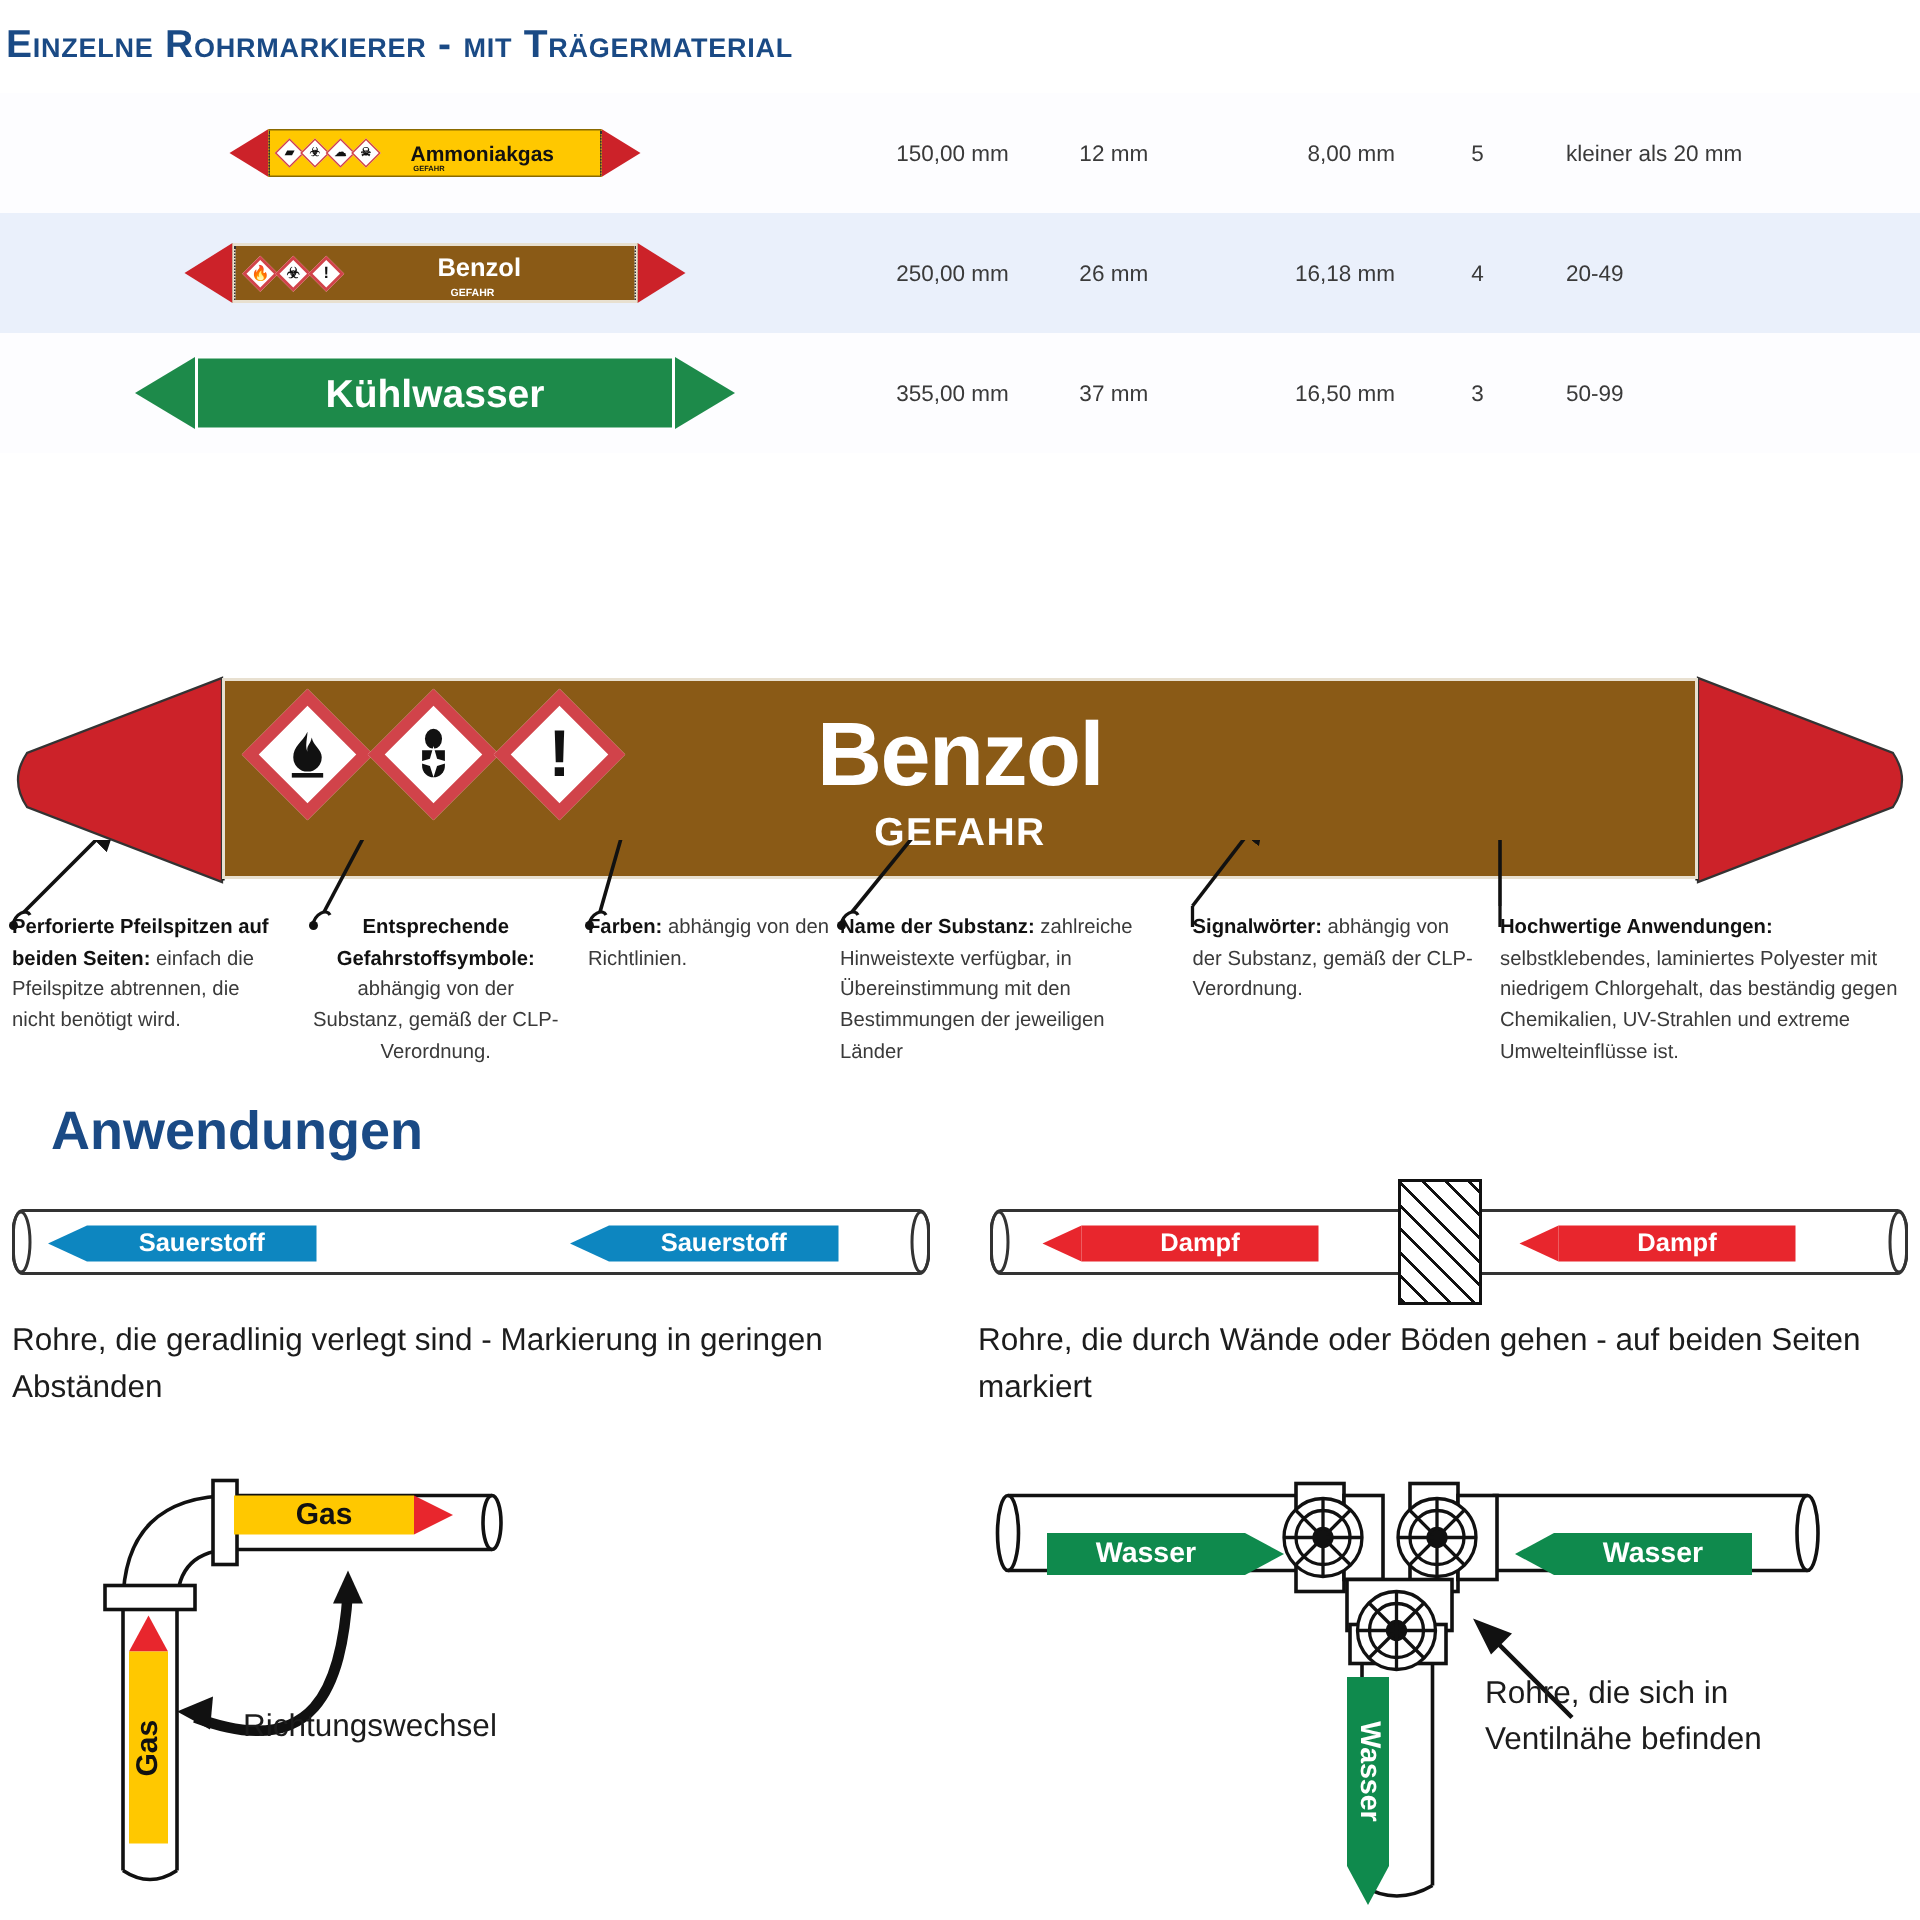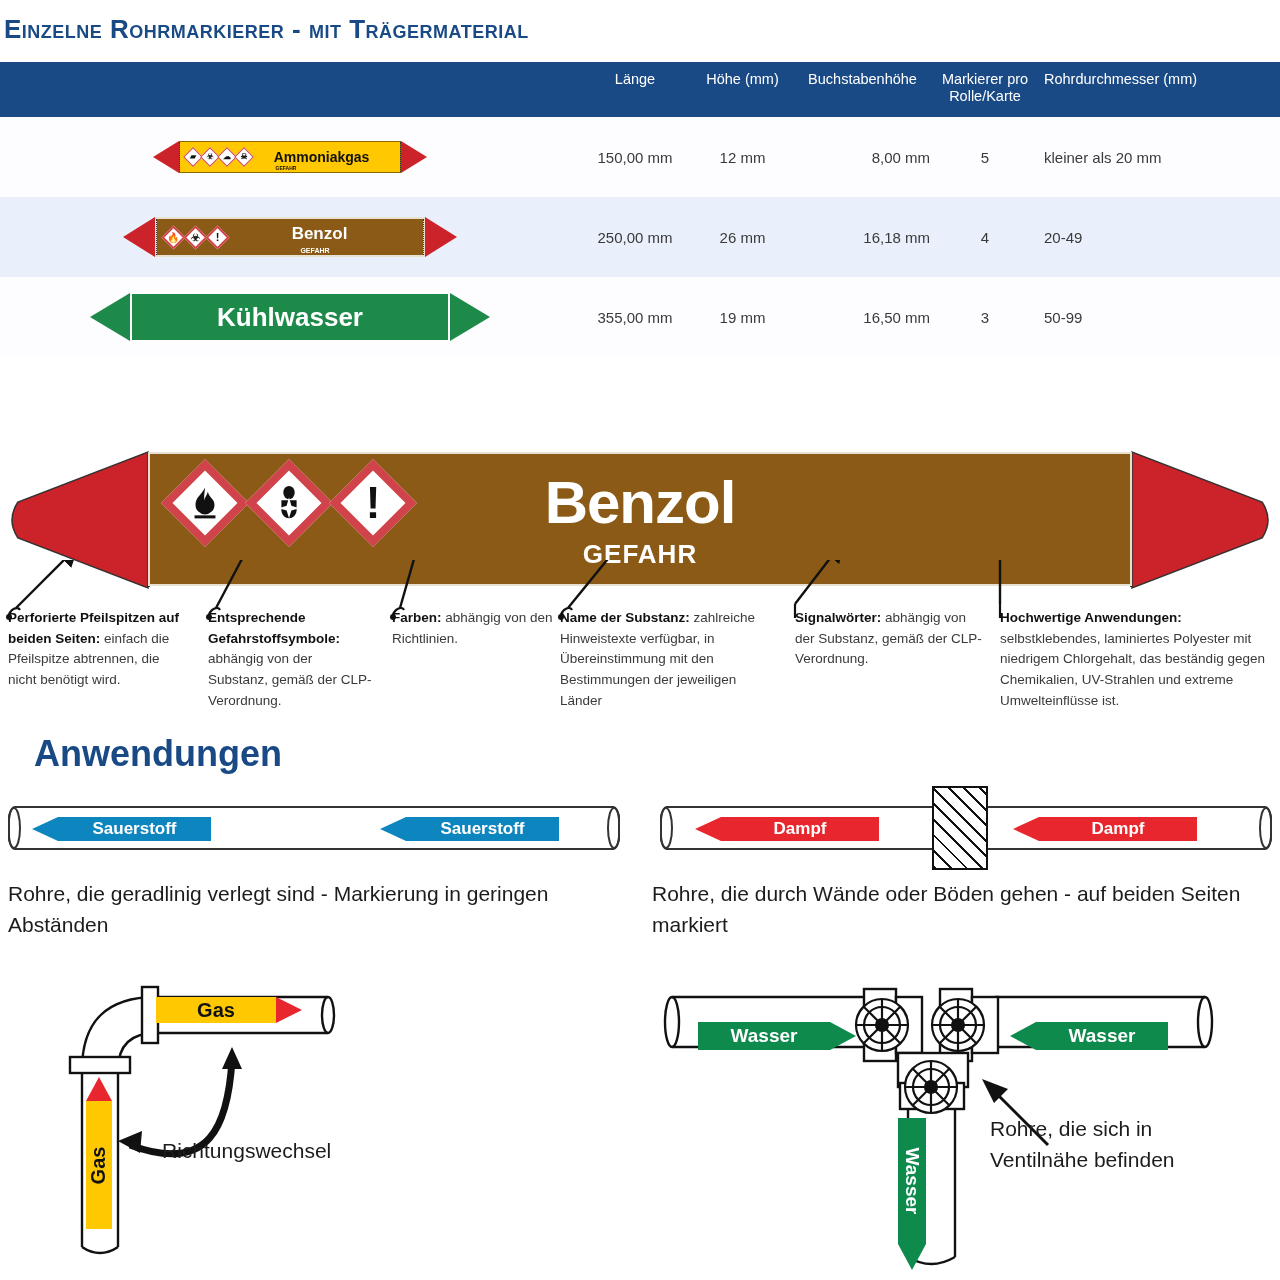--- a/index.html
+++ b/index.html
@@ -107,28 +107,20 @@
   .wall .hatch { position:absolute; inset:0;
     background:repeating-linear-gradient(45deg, #111 0 2px, #fff 2px 11px); }
 </style>
 </head>
 <body>
 
 <div class="page-title">Einzelne Rohrmarkierer - mit Trägermaterial</div>
 
 <div class="spec-table">
 
-  <div class="thead">
-    <div class="c col-mark"></div>
-    <div class="c col-a">Länge</div>
-    <div class="c col-b">Höhe (mm)</div>
-    <div class="c col-c">Buchstabenhöhe</div>
-    <div class="c col-d">Markierer pro Rolle/Karte</div>
-    <div class="c col-e">Rohrdurchmesser (mm)</div>
-  </div>
 
   <div class="trow plain">
     <div class="col-mark">
       <div class="marker" style="height:32px;">
         <div style="width:0;height:0;border-top:16px solid transparent;border-bottom:16px solid transparent;border-right:26px solid #cc2229;"></div>
         <div class="mk-body" style="background:#ffc800;width:222px;height:32px;border-color:#8a6a00;">
           <div class="perf" style="left:-1px;"></div>
           <div style="display:flex;gap:3px;padding-left:6px;">
             <div class="ghs" style="width:14px;height:14px;border-width:1.5px;">
                 <div class="g-in" style="font-size:8px;">▰</div>
@@ -192,21 +184,21 @@
     <div class="col-mark">
       <div class="marker" style="height:48px;">
         <div style="width:0;height:0;border-top:24px solid transparent;border-bottom:24px solid transparent;border-right:40px solid #1d8a4a;"></div>
         <div class="mk-body" style="background:#1d8a4a;width:320px;height:48px;border-color:#fff;border-left:2px solid #fff;border-right:2px solid #fff;">
           <div class="mk-label" style="color:#fff;font-size:26px;">Kühlwasser</div>
         </div>
         <div style="width:0;height:0;border-top:24px solid transparent;border-bottom:24px solid transparent;border-left:40px solid #1d8a4a;"></div>
       </div>
     </div>
     <div class="c col-a">355,00 mm</div>
-    <div class="c col-b">19 mm</div>
+    <div class="c col-b">37 mm</div>
     <div class="c col-c">16,50 mm</div>
     <div class="c col-d">3</div>
     <div class="c col-e">50-99</div>
   </div>
 
 </div>
 
 <div class="big-wrap">
   <svg width="1280" height="148" style="position:absolute;left:0;top:0;">
 
@@ -277,21 +269,21 @@
       <path d="M0,0 L9,4.5 L0,9 z" fill="#111"></path>
     </marker>
   </defs>
 </svg>
 
 <div class="annots">
   <div class="annot" style="left:8px; top:4px; width:180px;">
     <b>Perforierte Pfeilspitzen auf beiden Seiten:</b>
     <span>einfach die Pfeilspitze abtrennen, die nicht benötigt wird.</span>
   </div>
-  <div class="annot" style="left:208px; top:4px; width:165px;">
+  <div class="annot" style="left:208px; top:4px; width:165px;text-align:center;">
     <b>Entsprechende Gefahrstoffsymbole:</b>
     <span>abhängig von der Substanz, gemäß der CLP-Verordnung.</span>
   </div>
   <div class="annot" style="left:392px; top:4px; width:165px;">
     <b>Farben:</b><span> abhängig von den Richtlinien.</span>
   </div>
   <div class="annot" style="left:560px; top:4px; width:215px;">
     <b>Name der Substanz:</b>
     <span>zahlreiche Hinweistexte verfügbar, in Übereinstimmung mit den Bestimmungen der jeweiligen Länder</span>
   </div>

